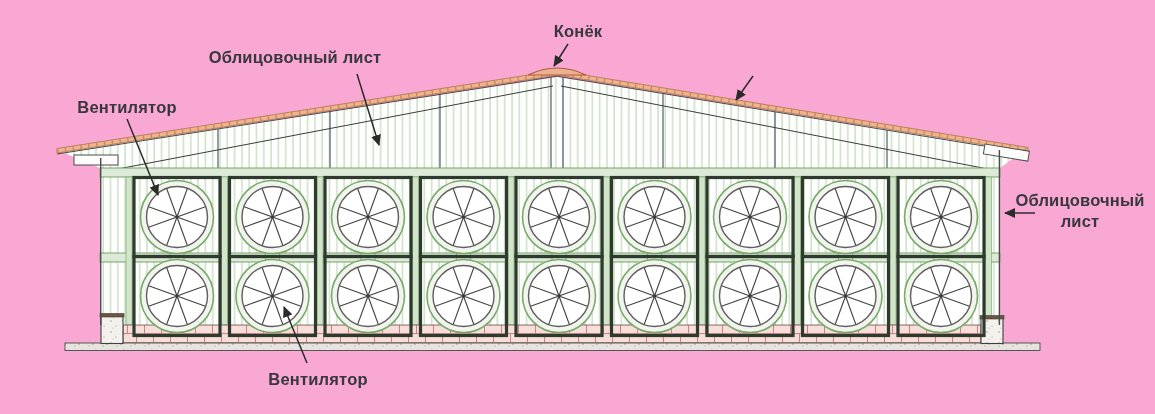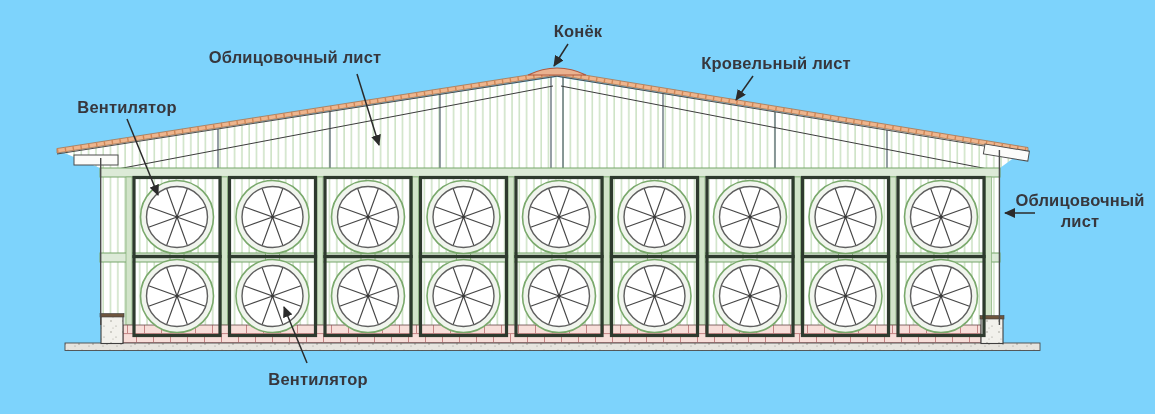--- a/index.html
+++ b/index.html
@@ -1,16 +1,16 @@
 <!DOCTYPE html>
 <html><head>
 <meta charset="utf-8">
 <style>
   html,body{margin:0;padding:0;background:#fff;}
-  .stage{position:relative;width:1155px;height:414px;background:#7dd3fc;overflow:hidden;
+  .stage{position:relative;width:1155px;height:414px;background:#f9a8d4;overflow:hidden;
          font-family:"Liberation Sans",sans-serif;}
   .stage svg{position:absolute;left:0;top:0;}
   .lbl{position:absolute;transform:translate(-50%,-50%);
        font:700 16.5px "Liberation Sans",sans-serif;color:#37373d;
        white-space:nowrap;letter-spacing:.2px;}
   .lbl.wrap{white-space:normal;width:150px;text-align:center;line-height:1.25;}
 </style>
 </head>
 <body>
 
@@ -152,17 +152,16 @@
       <line x1="357" y1="74" x2="379" y2="145" marker-end="url(#ah)"></line>
       <line x1="753" y1="76" x2="736" y2="100" marker-end="url(#ah)"></line>
       <line x1="127" y1="119" x2="158" y2="195" marker-end="url(#ah)"></line>
       <line x1="1035" y1="213" x2="1005" y2="213" marker-end="url(#ah)"></line>
       <line x1="307" y1="363" x2="284" y2="307" marker-end="url(#ah)"></line>
     </g>
   </svg>
 
   <div class="lbl" style="left:578px;top:31px">Конёк</div>
   <div class="lbl" style="left:295px;top:57px">Облицовочный лист</div>
-  <div class="lbl" style="left:776px;top:63px">Кровельный лист</div>
   <div class="lbl" style="left:127px;top:107px">Вентилятор</div>
   <div class="lbl wrap" style="left:1080px;top:211px">Облицовочный лист</div>
   <div class="lbl" style="left:318px;top:379px">Вентилятор</div>
 </div>
 
 </body></html>

